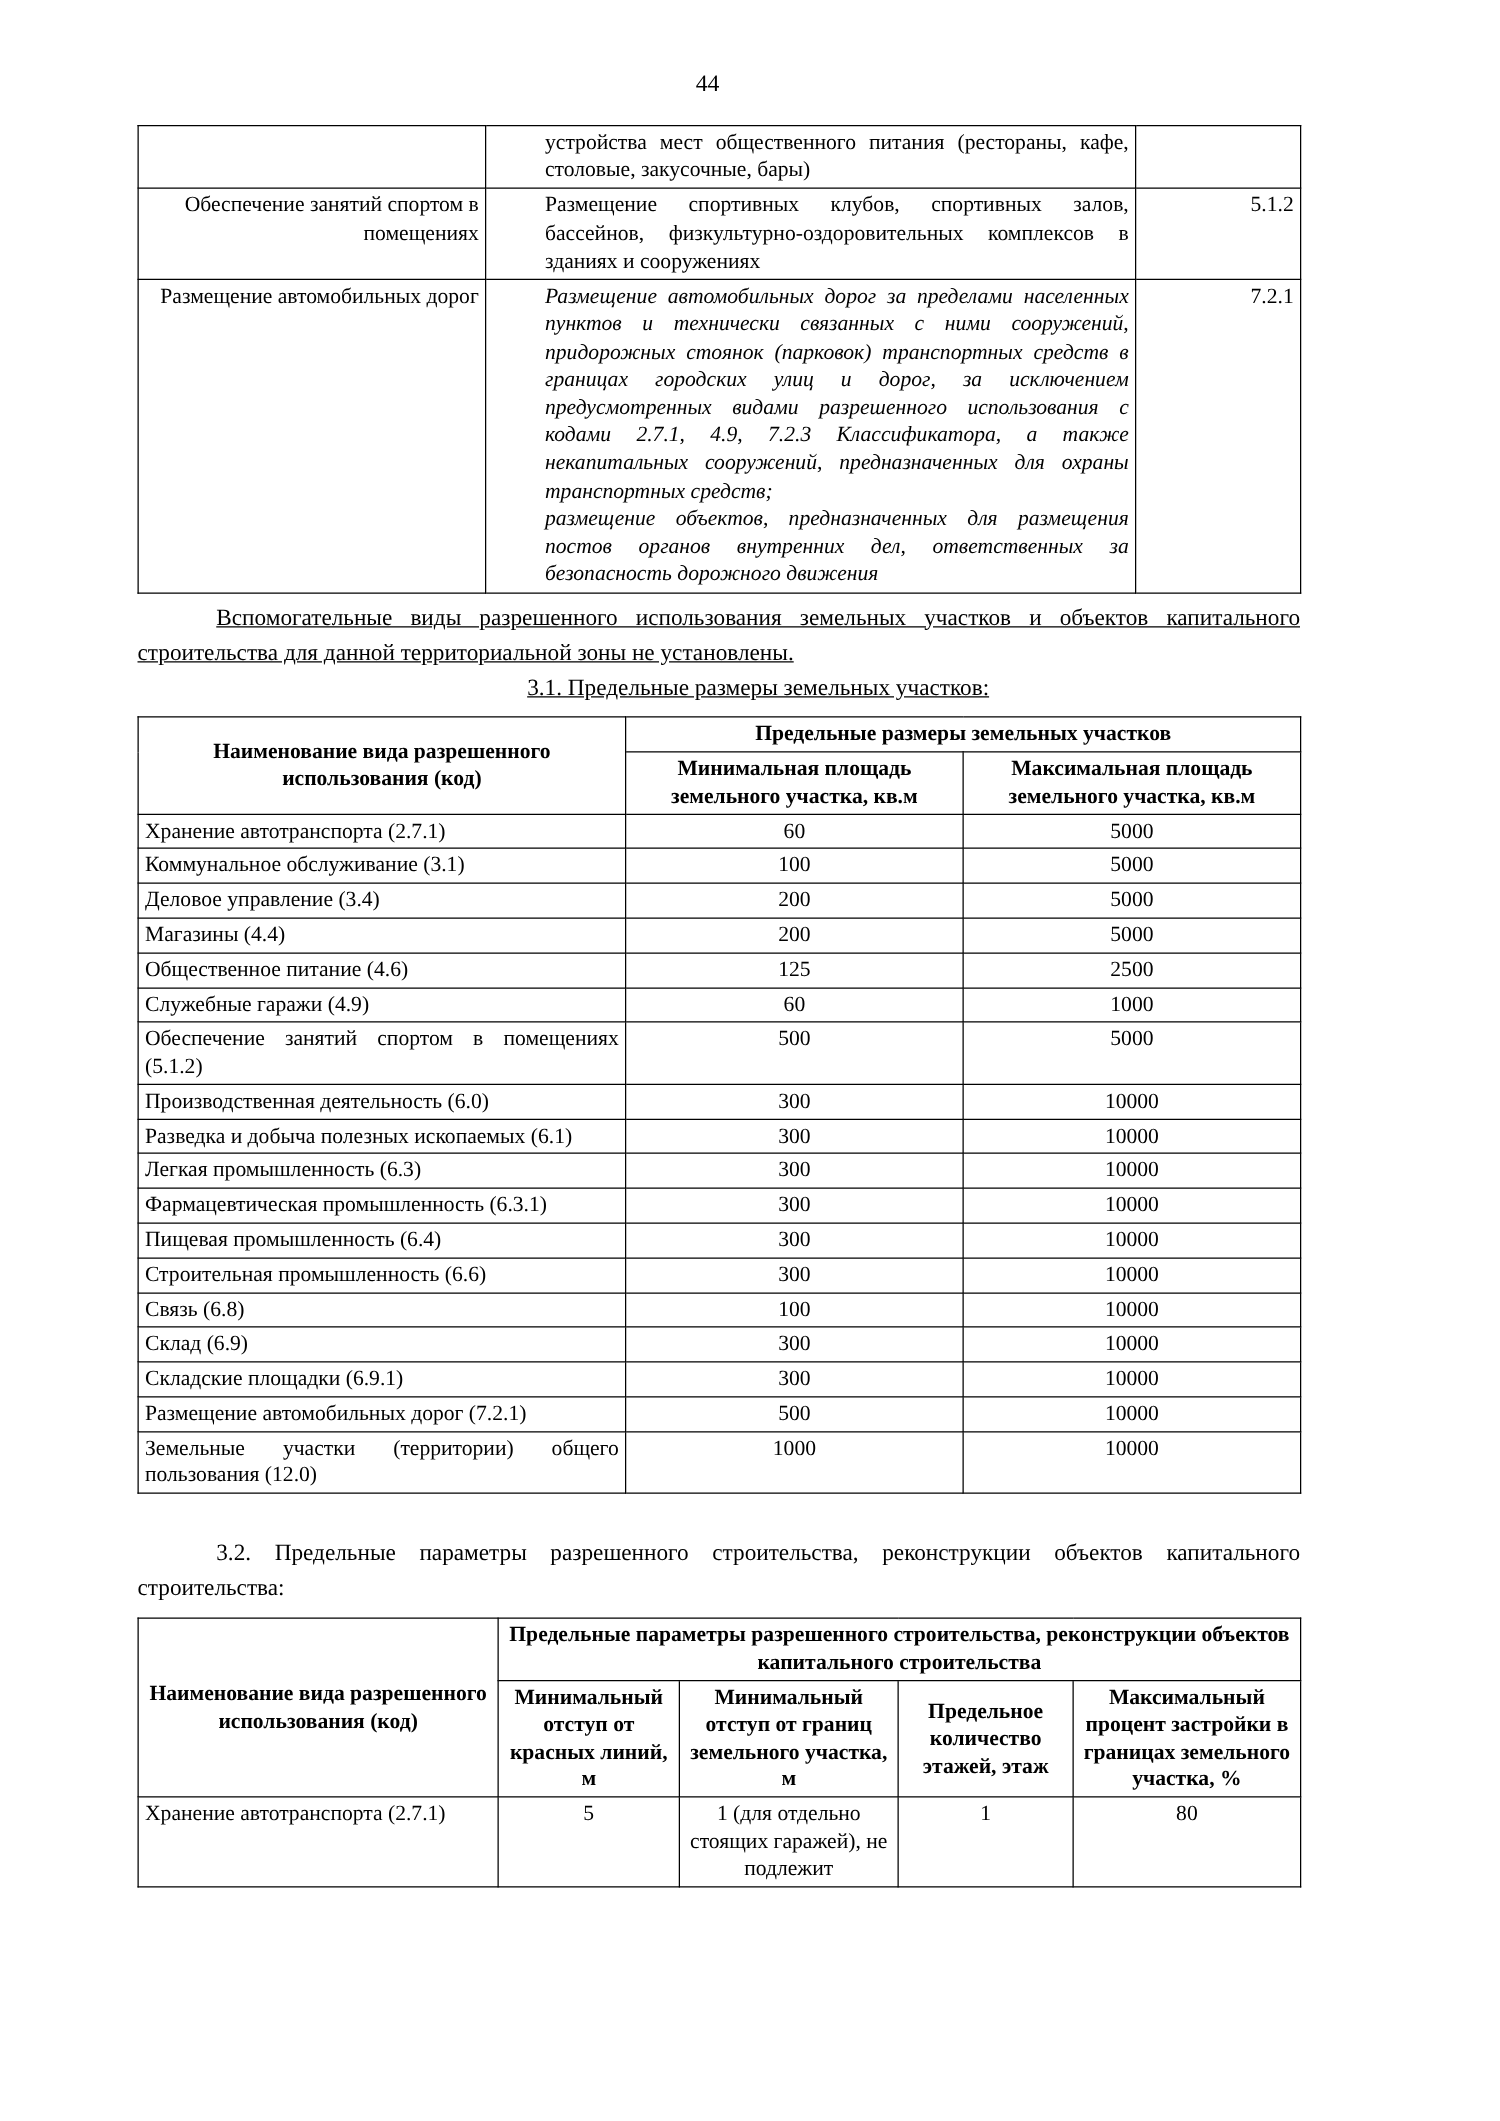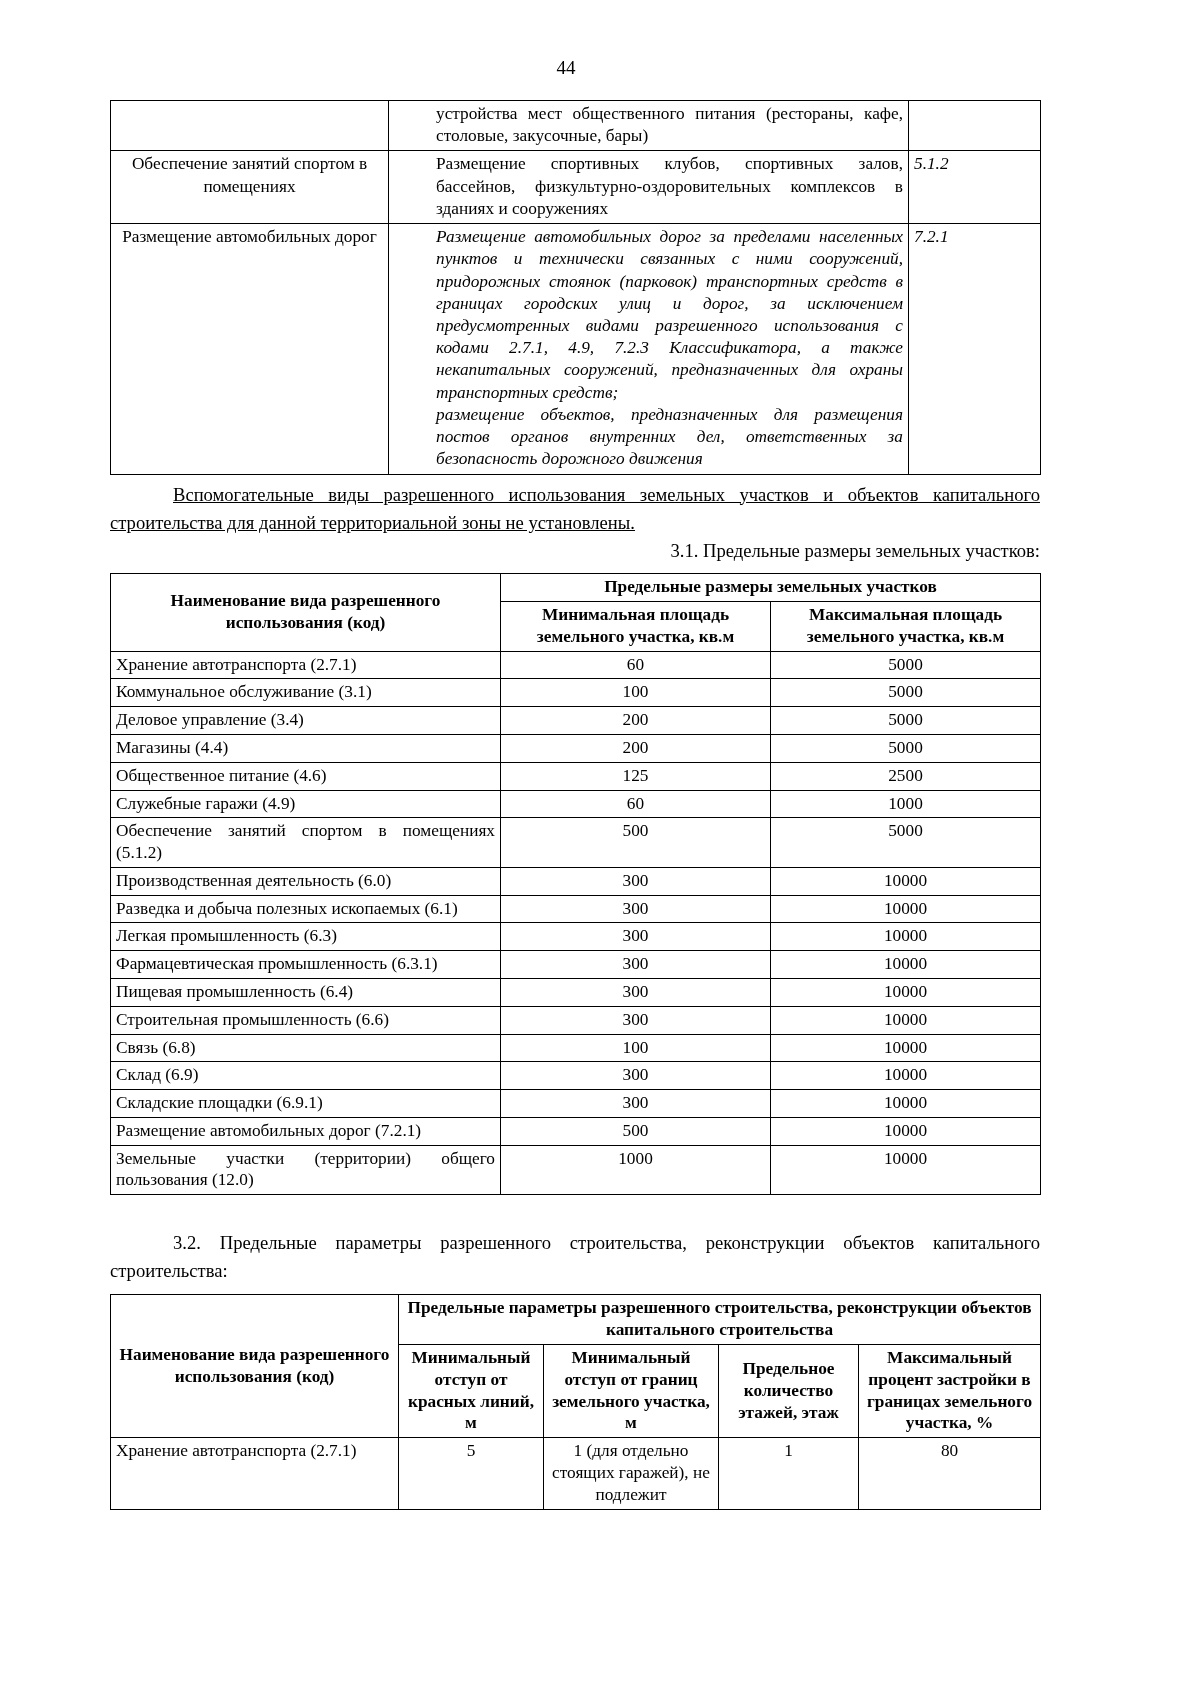--- a/index.html
+++ b/index.html
@@ -45,23 +45,23 @@
   table td, table th {
     border: 1.1px solid #000000;
     vertical-align: top;
     padding: 2px 5px 3px 5px;
     font-weight: normal;
     font-size: 17.3px;
     line-height: 1.285;
   }
 
   
-  .t-vri td.c-name { width: 278px; text-align: center; }
+  .t-vri td.c-name { width: 278px; text-align: right; }
   .t-vri td.c-desc { width: 520px; text-align: justify; text-align-last: left; padding-left: 47px; }
-  .t-vri td.c-code { width: 132px; text-align: left; font-style: italic; }
+  .t-vri td.c-code { width: 132px; text-align: right; }
   .t-vri td.c-desc p { margin: 0; font-style: italic; }
 
   
   .just {
     text-align: justify;
     text-align-last: left;
     margin: 0;
   }
 
   
@@ -72,21 +72,22 @@
     text-indent: 63px;
     line-height: 1.52;
     font-size: 18.6px;
   }
   p.para.first { margin-top: 6px; text-decoration: underline; }
   p.sub {
     margin: 0;
     text-indent: 63px;
     line-height: 1.52;
     font-size: 18.6px;
-    text-align: right;
+    text-align: center;
+    text-decoration: underline;
   }
 
   
   .t31 { margin-top: 8px; }
   .t31 th, .t31 td { line-height: 1.26; }
   .t31 th {
     font-weight: bold;
     text-align: center;
     vertical-align: middle;
   }

